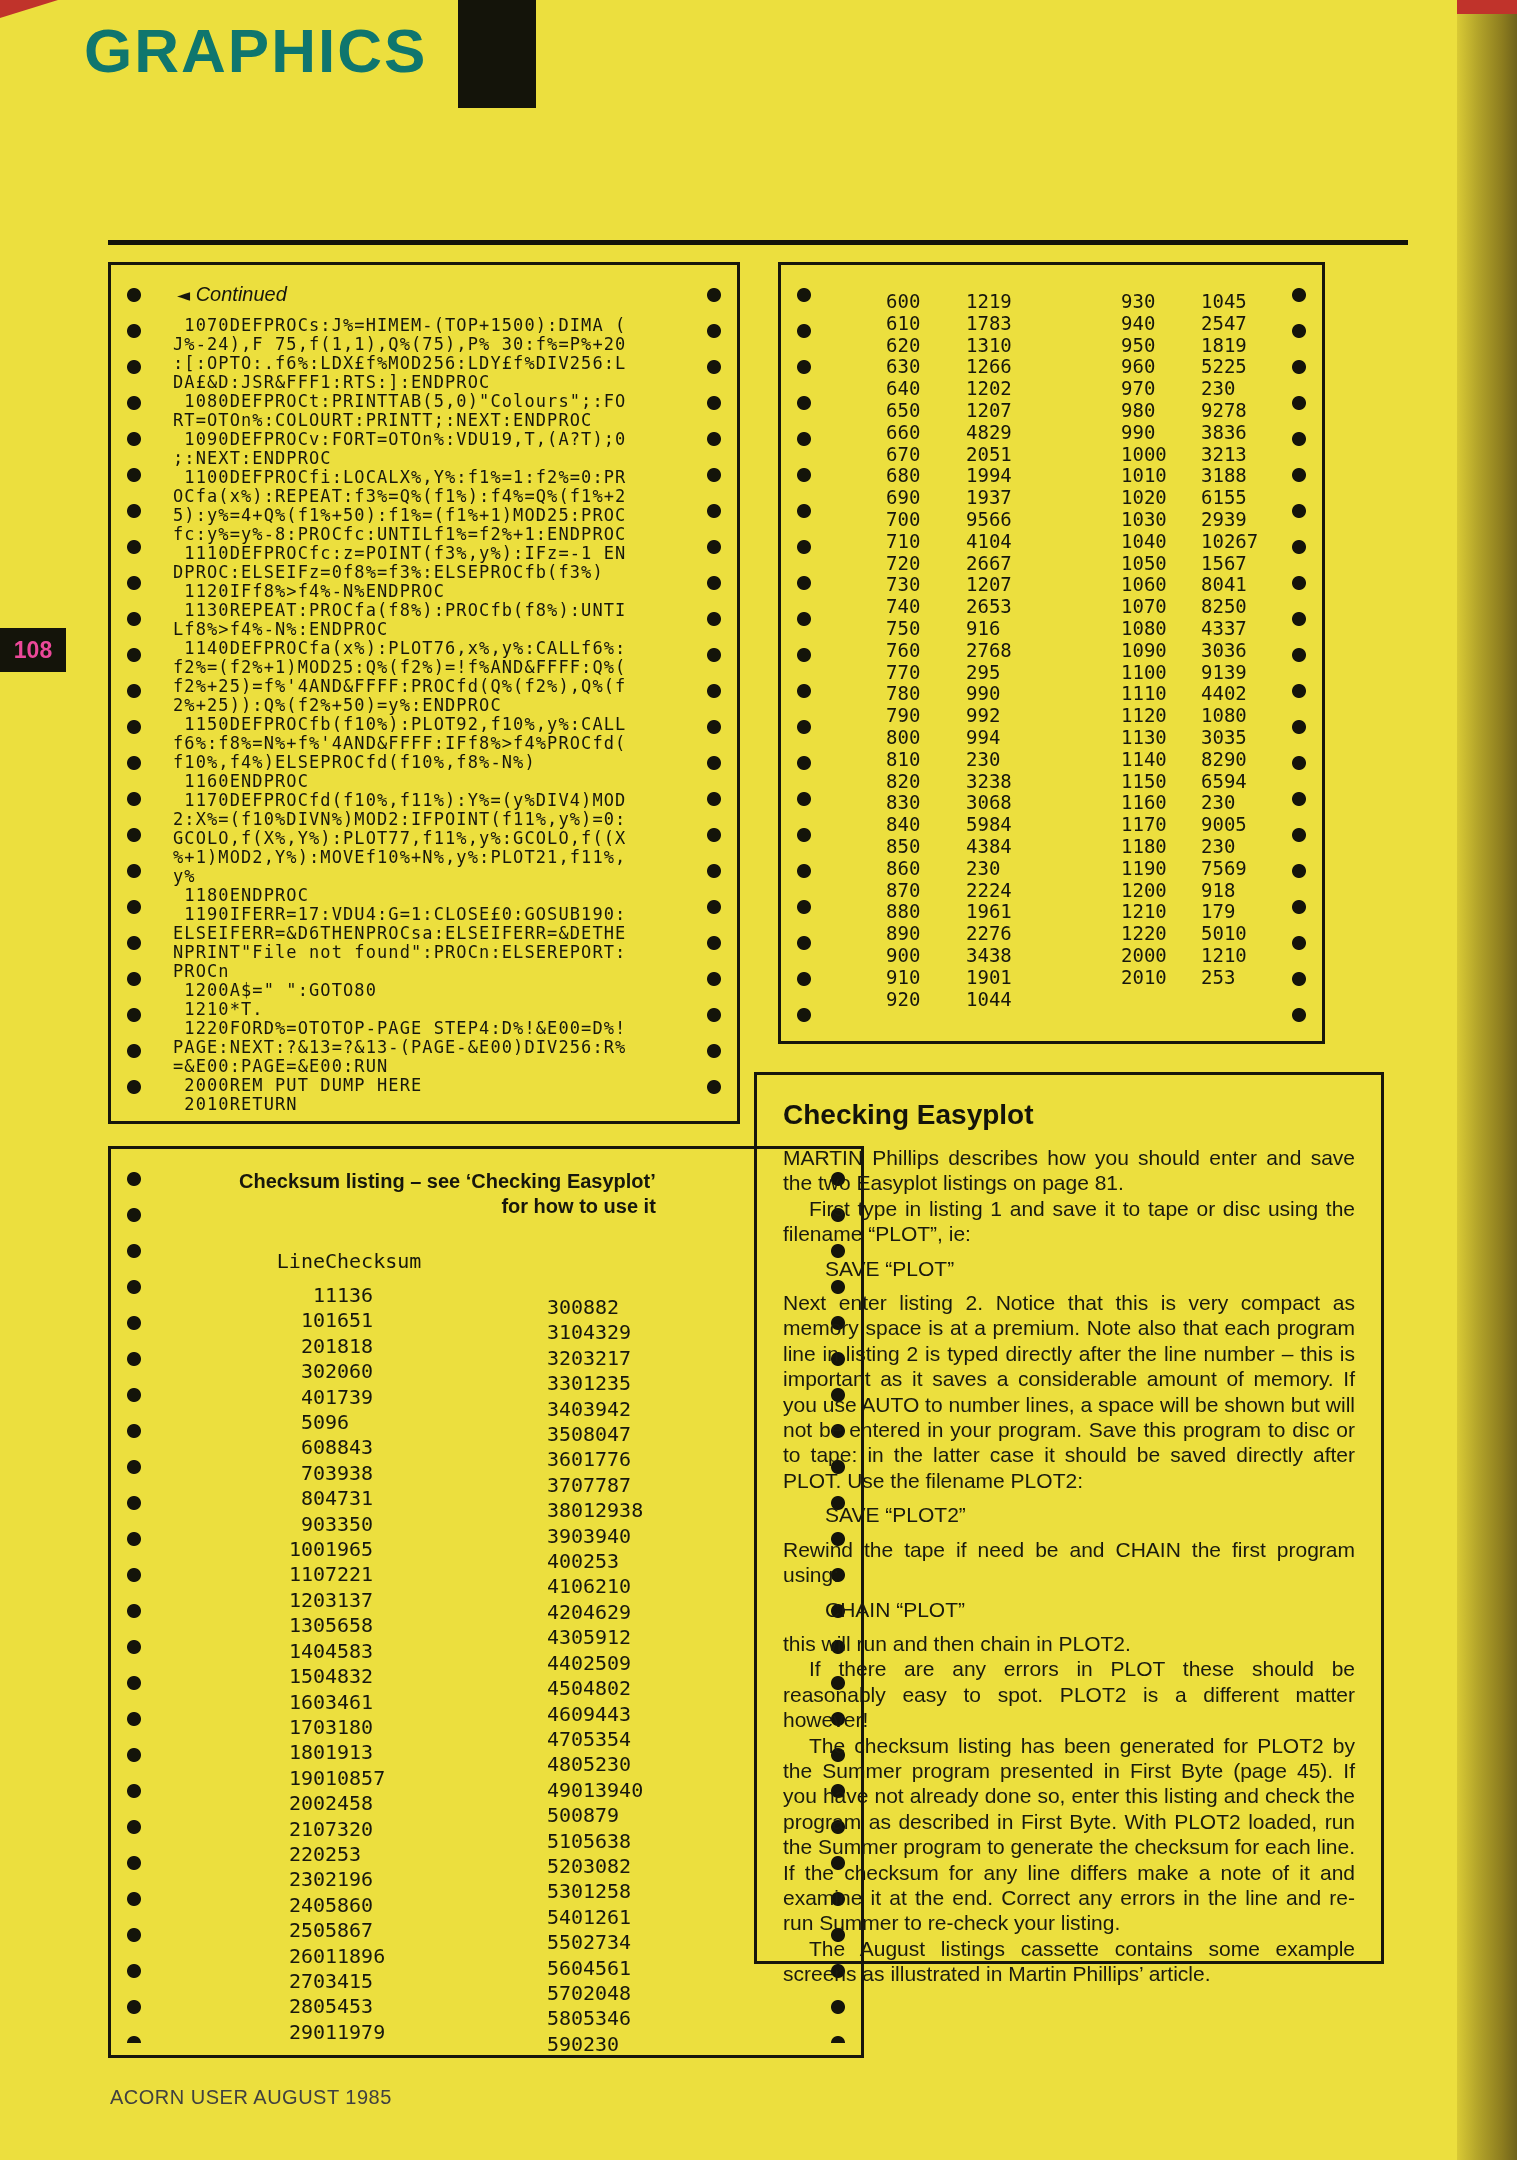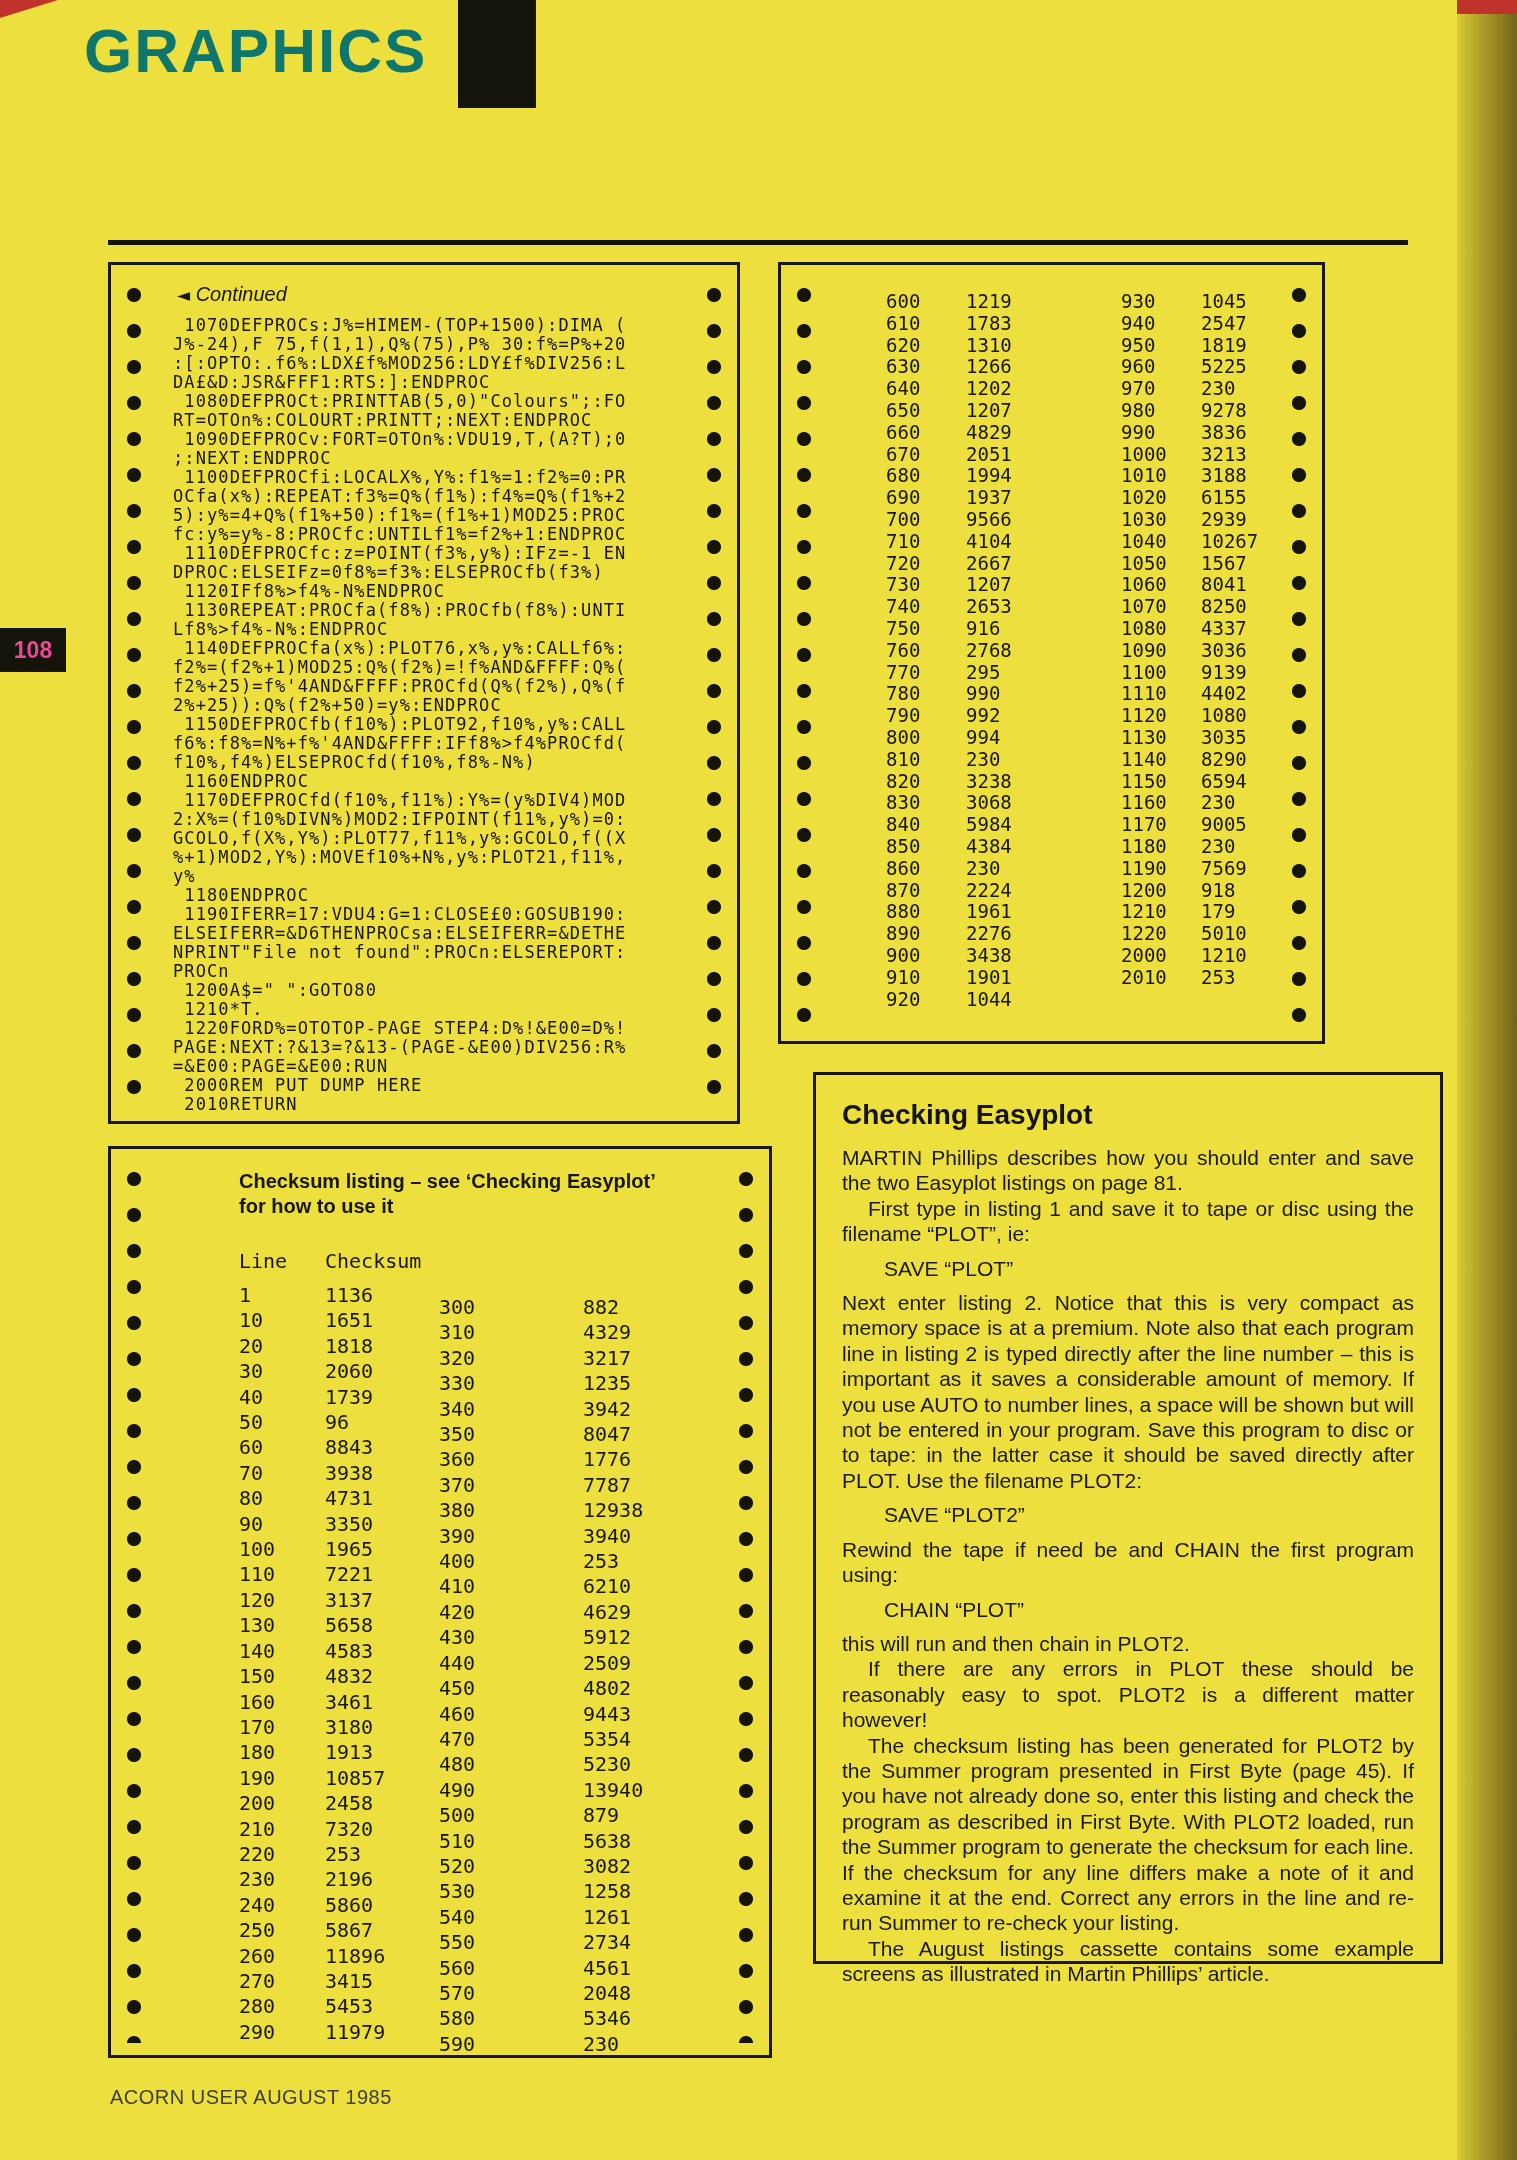--- a/index.html
+++ b/index.html
@@ -21,22 +21,22 @@
 
   
   .page-tab{position:absolute;left:0;top:628px;width:66px;height:44px;background:#14140a;
         color:#ec4899;display:flex;align-items:center;justify-content:center;
         font-size:23px;font-weight:bold;}
 
   
   .box{position:absolute;border:3px solid #17170c;box-sizing:border-box;}
   .box1{left:108px;top:262px;width:632px;height:862px;}
   .box2{left:778px;top:262px;width:547px;height:782px;}
-  .box3{left:108px;top:1146px;width:664px;height:912px;}
-  .article{left:813px;top:1072px;width:630px;height:892px;}
+  .box3{left:108px;top:1146px;width:756px;height:912px;text-align:right;}
+  .article{left:754px;top:1072px;width:630px;height:892px;}
 
   
   .dots{position:absolute;top:12px;bottom:12px;width:14px;
         background-image:radial-gradient(circle at 7px 18px,#14140a 6.5px,rgba(0,0,0,0) 7.5px);
         background-size:14px 36px;background-repeat:repeat-y;}
   .dots-l{left:16px;}
   .dots-r{right:16px;}
 
   
   .box1-inner{position:absolute;left:62px;right:48px;top:14px;}

